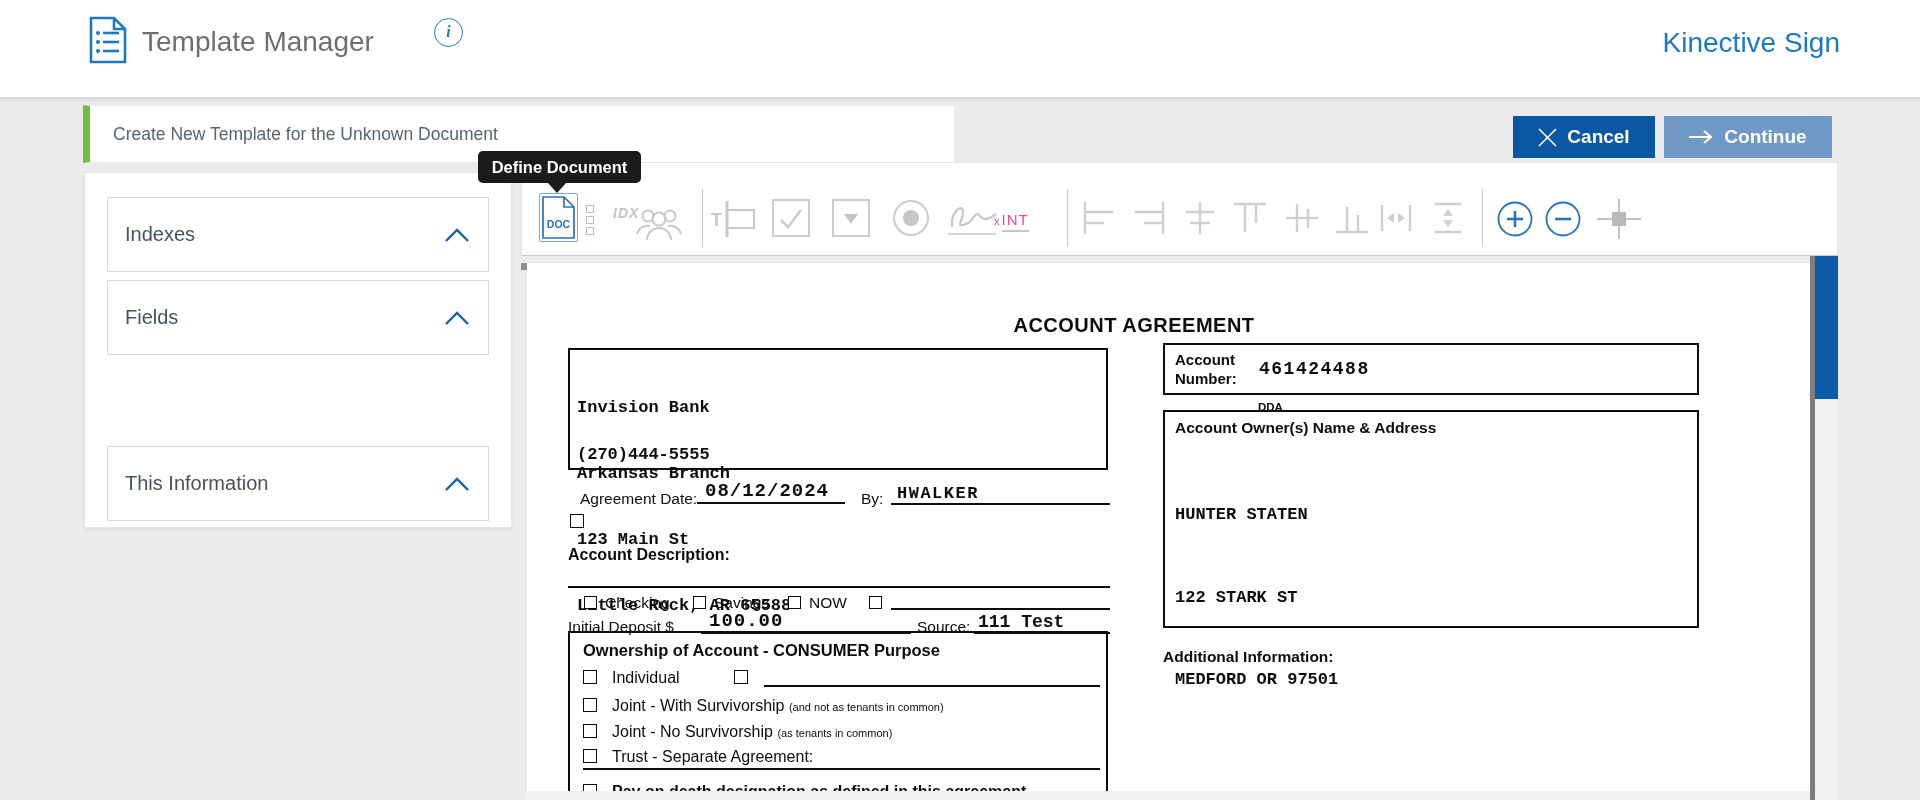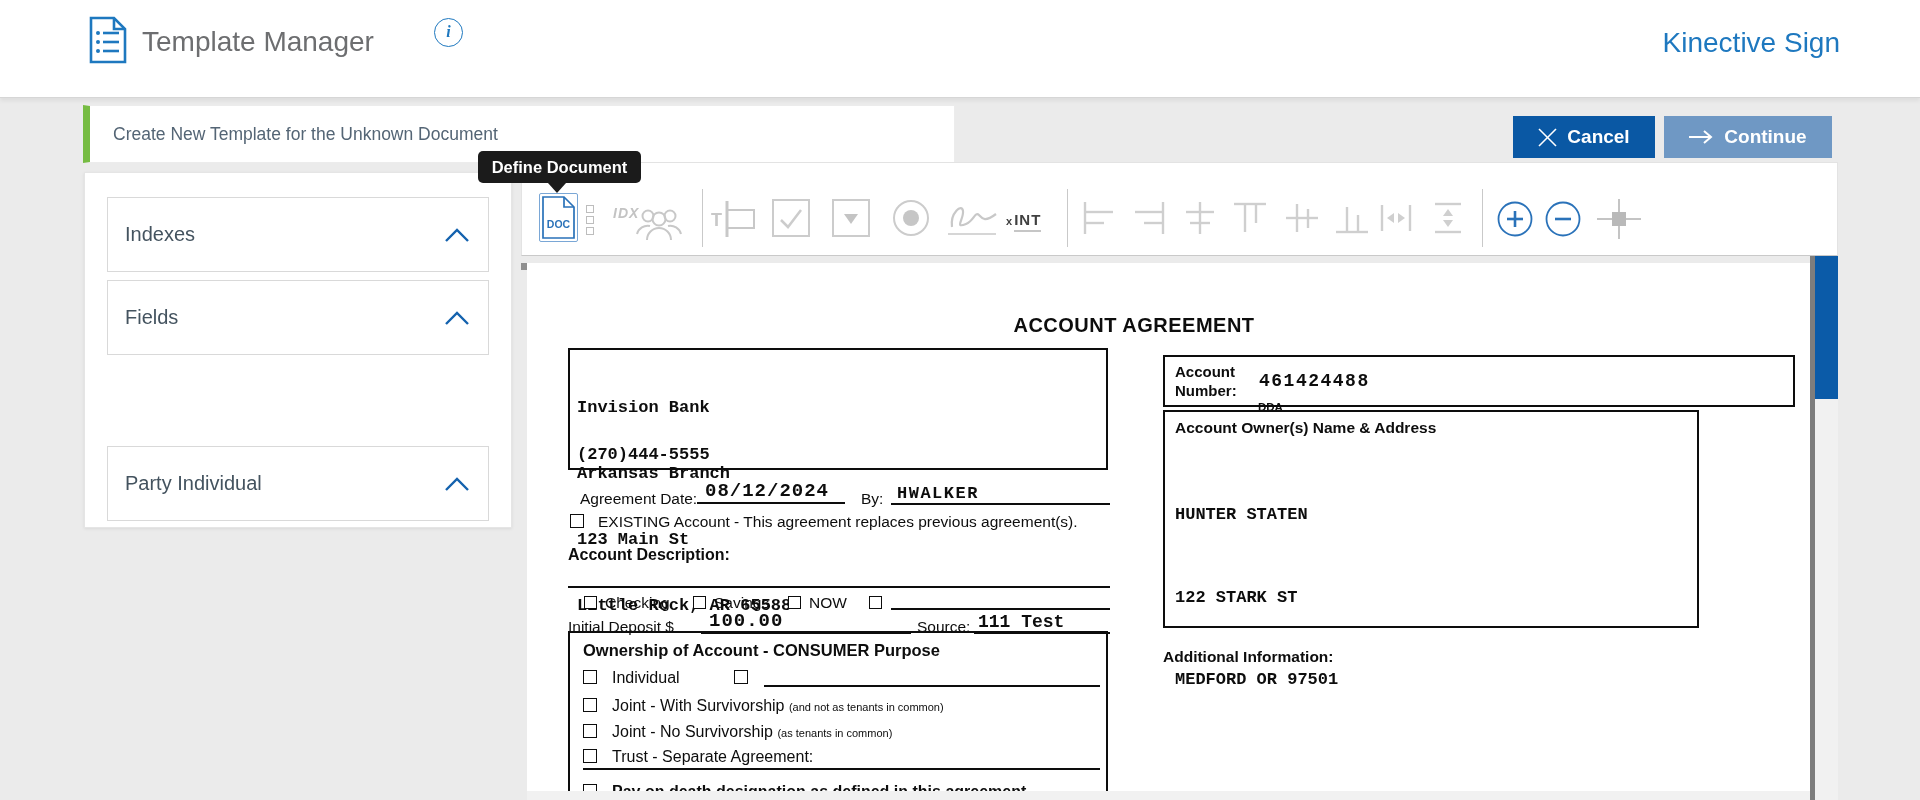--- a/index.html
+++ b/index.html
@@ -45,21 +45,21 @@
   .toolbar { position:absolute; left:521px; top:162px; width:1317px; height:94px; background:#fff;
              border:1px solid #e3e3e3; border-bottom:1px solid #c9c9c9; }
   .tb { position:absolute; cursor:pointer; }
   .tb-divider { position:absolute; top:26px; width:1px; height:58px; background:#c9c9c9; }
   .doc-btn { left:17px; top:30px; width:39px; height:49px; border:1px solid #7aa7d6; border-radius:2px;
              padding:2px; background:#fff; }
   .idx-btn { left:64px; top:42px; display:flex; align-items:flex-start; gap:19px;font-style:italic; }
   .idx-squares { display:flex; flex-direction:column; gap:3px; }
   .idx-squares i { display:block; width:8px; height:8px; border:1.6px solid #bdbdbd; }
   .idx-text { font-size:14px; font-weight:bold; color:#c3c3c3; letter-spacing:1px; }
-  .xint { left:484px; top:48px; color:#404040; font-weight:bold; }
+  .xint { left:472px; top:48px; color:#ec4899; font-weight:normal; }
   .xint .xp { font-size:11px; margin-right:2px; }
   .xint .il { font-size:15px; letter-spacing:1px; border-bottom:2px solid #c6c6c6; padding-bottom:2px; }
 
   
   .viewport { position:absolute; left:521px; top:256px; width:1317px; height:544px; background:#ebebeb; }
   .corner-handle { position:absolute; left:0; top:7px; width:7px; height:7px; background:#8f8f8f; }
   .page { position:absolute; left:6px; top:7px; width:1283px; height:528px; background:#fff; overflow:hidden; }
   .page-edge { position:absolute; left:1289px; top:0; width:5px; height:544px; background:#7d7d7d; }
   .vscroll { position:absolute; left:1294px; top:0; width:23px; height:544px; background:#f1f1f1; }
   .vthumb { position:absolute; left:0; top:0; width:23px; height:143px; background:#0b5ba8; }
@@ -127,21 +127,21 @@
       <polyline points="2,13 13,2 24,13" fill="none" stroke="#1462ae" stroke-width="2.4"></polyline>
       </svg>
   </div>
   <div class="panel" style="top:107px">
     <span class="panel-label">Fields</span>
     <svg class="panel-chevron" width="26" height="15" viewBox="0 0 26 15">
       <polyline points="2,13 13,2 24,13" fill="none" stroke="#1462ae" stroke-width="2.4"></polyline>
       </svg>
   </div>
   <div class="panel" style="top:273px">
-    <span class="panel-label">Party Individual</span>
+    <span class="panel-label">This Information</span>
     <svg class="panel-chevron" width="26" height="15" viewBox="0 0 26 15">
       <polyline points="2,13 13,2 24,13" fill="none" stroke="#1462ae" stroke-width="2.4"></polyline>
       </svg>
   </div>
 </div>
 
 <div class="toolbar">
 
   <div class="tb doc-btn">
     <svg width="33" height="43" viewBox="0 0 33 43">
@@ -297,21 +297,20 @@
       </div>
       <div class="bank-phone mono">(270)444-5555</div>
     </div>
 
     <span class="abs flabel" style="left:53px;top:227px">Agreement Date:</span>
     <span class="abs ufield mono" style="left:170px;top:217px;width:148px;font-size:19px;letter-spacing:1px;padding-left:8px">08/12/2024</span>
     <span class="abs flabel" style="left:334px;top:227px">By:</span>
     <span class="abs ufield mono" style="left:364px;top:221px;width:219px;font-size:17px;letter-spacing:1.5px;padding-left:6px">HWALKER</span>
 
     <span class="cb" style="left:43px;top:251px"></span>
-    <span class="abs flabel" style="left:71px;top:250px">EXISTING Account - This agreement replaces previous agreement(s).</span>
 
     <span class="abs fbold" style="left:41px;top:283px;font-size:16px">Account Description:</span>
     <div class="fline" style="left:41px;top:323px;width:542px"></div>
 
     <span class="cb" style="left:57px;top:333px;width:13px;height:13px"></span>
     <span class="abs flabel" style="left:78px;top:331px">Checking</span>
     <span class="cb" style="left:166px;top:333px;width:13px;height:13px"></span>
     <span class="abs flabel" style="left:187px;top:331px">Savings</span>
     <span class="cb" style="left:261px;top:333px;width:13px;height:13px"></span>
     <span class="abs flabel" style="left:282px;top:331px">NOW</span>
@@ -339,21 +338,21 @@
 
       <span class="cb" style="left:13px;top:116px"></span>
       <span class="abs" style="left:42px;top:115px;font-size:16px">Trust - Separate Agreement:</span>
 
       <div class="fline" style="left:13px;top:135px;width:517px"></div>
 
       <span class="cb" style="left:13px;top:151px"></span>
       <span class="abs fbold" style="left:42px;top:150px;font-size:16px">Pay on death designation as defined in this agreement</span>
     </div>
 
-    <div class="fr-box" style="left:636px;top:92px;width:632px;height:52px">
+    <div class="fr-box" style="left:636px;top:80px;width:536px;height:52px">
       <span class="abs fbold" style="left:10px;top:5px;width:72px;font-size:15px;line-height:19px">Account Number:</span>
       <span class="abs mono" style="left:94px;top:14px;font-size:18px;letter-spacing:1.5px">461424488</span>
     </div>
     <span class="abs fbold" style="left:731px;top:138px;font-size:11.5px">DDA</span>
 
     <div class="fr-box" style="left:636px;top:147px;width:536px;height:218px">
       <span class="abs fbold" style="left:10px;top:7px;font-size:15.5px">Account Owner(s) Name &amp; Address</span>
       <div class="abs mono" style="left:10px;top:34px;font-size:17px;line-height:27.5px;white-space:pre">
         <div>HUNTER STATEN</div>
         <div>122 STARK ST</div>

